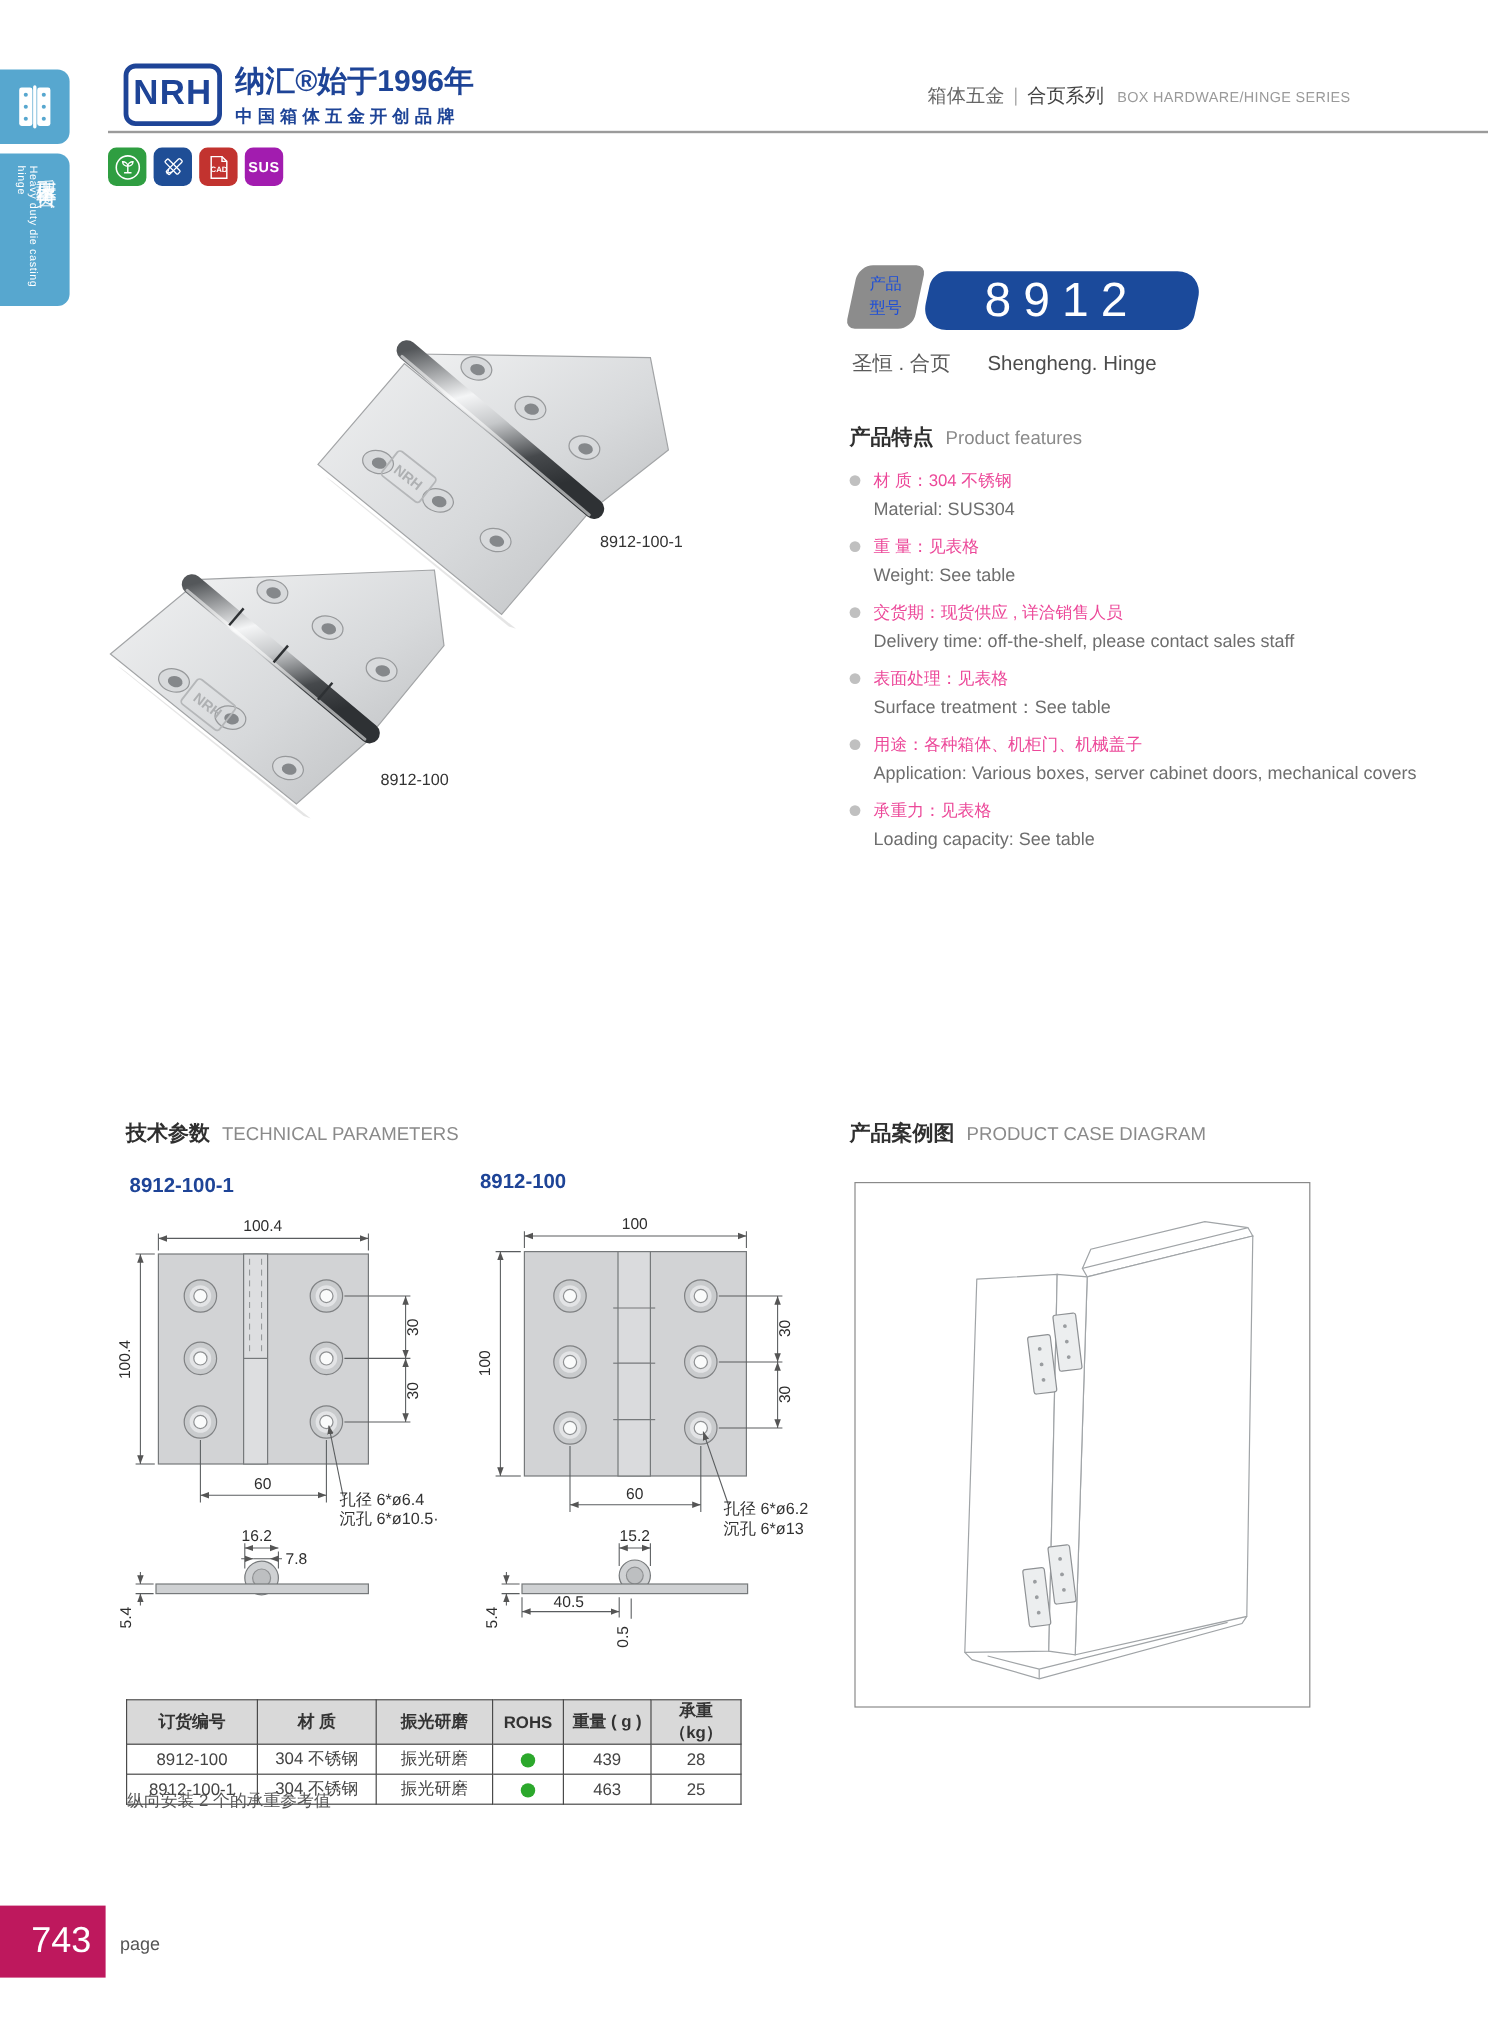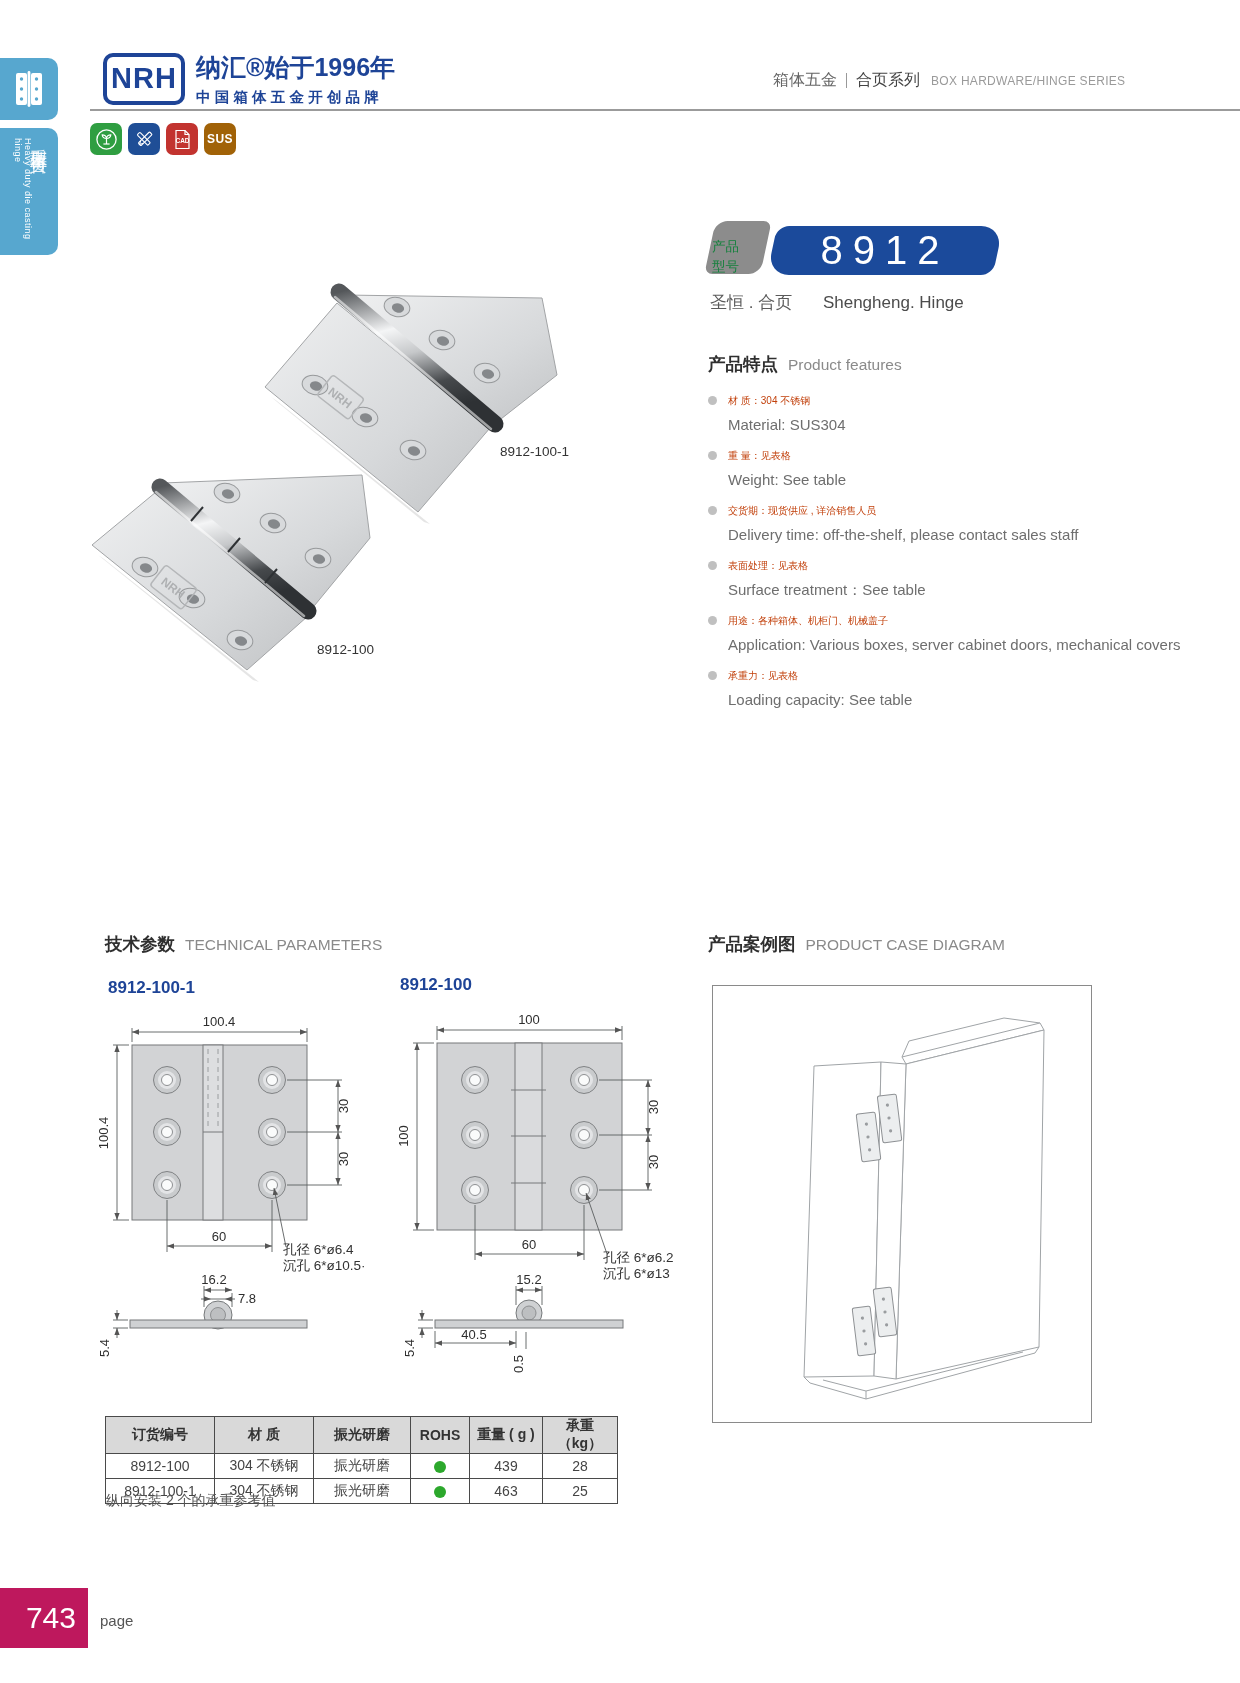--- a/index.html
+++ b/index.html
@@ -19,42 +19,42 @@
   .brand-sub{font-size:14.5px;font-weight:bold;letter-spacing:4.2px;margin-top:4px;}
   .series{position:absolute;left:773px;top:70px;display:flex;align-items:center;text-align:center;}
   .series-cn1{font-size:16px;color:#666;}
   .series-sep{width:1px;height:15px;background:#999;margin:0 9px;}
   .series-cn2{font-size:16px;color:#444;}
   .series-en{font-size:12px;color:#9a9a9a;margin-left:11px;letter-spacing:.3px;}
   .header-rule{position:absolute;left:90px;top:109px;width:1150px;height:2px;background:#9b9b9b;}
   .badge-row{position:absolute;left:90px;top:123px;display:flex;gap:6px;}
   .badge{width:32px;height:32px;border-radius:7px;display:flex;align-items:center;justify-content:center;}
   .badge-eco{background:#2f9e41;}.badge-tools{background:#1f4e96;}
-  .badge-cad{background:#c2332f;}.badge-sus{background:#a16207;}
+  .badge-cad{background:#c2332f;}.badge-sus{background:#a21caf;}
   .badge-sus span{color:#fff;font-weight:bold;font-size:12px;letter-spacing:.5px;}
   
   .tag-gray{position:absolute;left:710px;top:221px;width:56px;height:53px;background:#8c8c8c;
             transform:skewX(-12deg);border-radius:12px 8px 12px 8px;}
-  .tag-gray-text{position:absolute;left:712px;top:237px;width:52px;color:#15803d;
+  .tag-gray-text{position:absolute;left:712px;top:227px;width:52px;text-align:center;color:#1d4ed8;
                  font-size:13.5px;line-height:20px;}
   .tag-blue{position:absolute;left:772px;top:226px;width:226px;height:49px;background:#1b4a9b;
             transform:skewX(-12deg);border-radius:12px 22px 12px 22px;}
   .tag-blue-text{position:absolute;left:772px;top:226px;width:226px;text-align:center;color:#fff;
                  font-size:40px;line-height:49px;letter-spacing:10px;}
   .prod-name{position:absolute;left:710px;top:291px;font-size:17px;color:#5a5a5a;}
   .prod-name .en{margin-left:26px;color:#4c4c4c;}
   
   .sec-title{display:flex;align-items:baseline;}
   .sec-title .cn{font-size:17.5px;font-weight:bold;color:#2f2f2f;}
   .sec-title .en{font-size:15.5px;color:#8a8a8a;margin-left:10px;}
   .features{position:absolute;left:708px;top:352px;width:512px;}
   .feat-list{margin-top:13px;}
   .feat-item{position:relative;padding-left:20px;margin-bottom:9px;}
   .feat-dot{position:absolute;left:0;top:7px;width:9px;height:9px;border-radius:50%;background:#c0c0c0;}
-  .feat-cn{font-size:10px;color:#c2410c;line-height:23px;}
+  .feat-cn{font-size:14px;color:#ec4899;line-height:23px;}
   .feat-en{font-size:15px;color:#6e6e6e;line-height:21px;margin-top:2px;}
   
   .tech-title{position:absolute;left:105px;top:932px;}
   .case-title{position:absolute;left:708px;top:932px;}
   .dwg-label{position:absolute;color:#1e4497;font-weight:bold;font-size:17px;}
   .dwg1-label{left:108px;top:978px;}
   .dwg2-label{left:400px;top:975px;}
   .photo-svg{position:absolute;left:55px;top:240px;}
   .dwg1{position:absolute;left:95px;top:1002px;}
   .dwg2{position:absolute;left:385px;top:1002px;}

